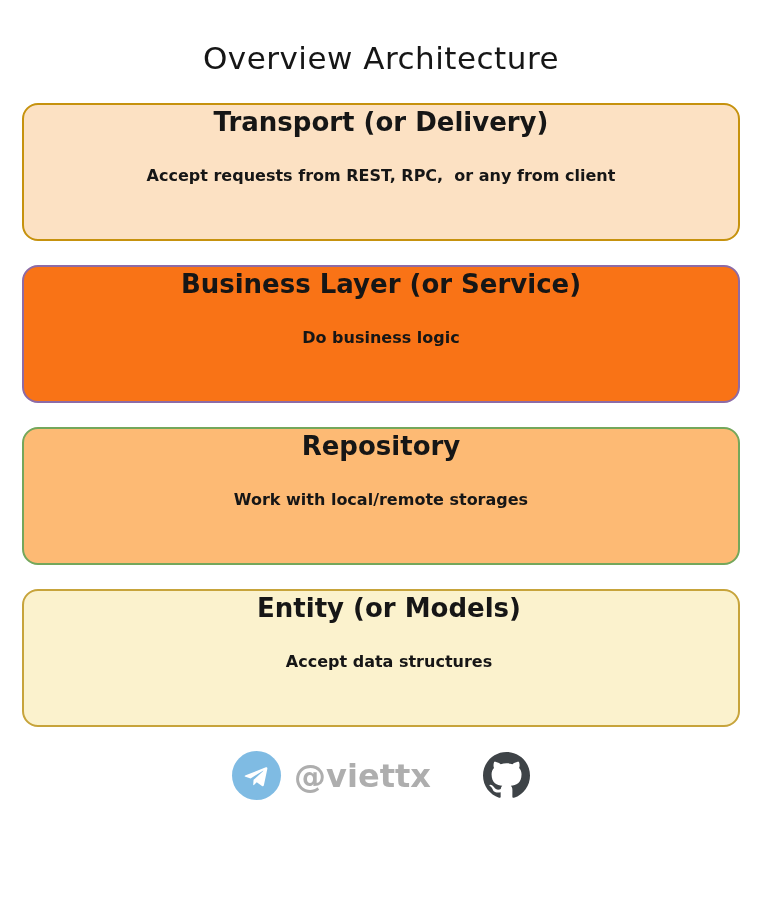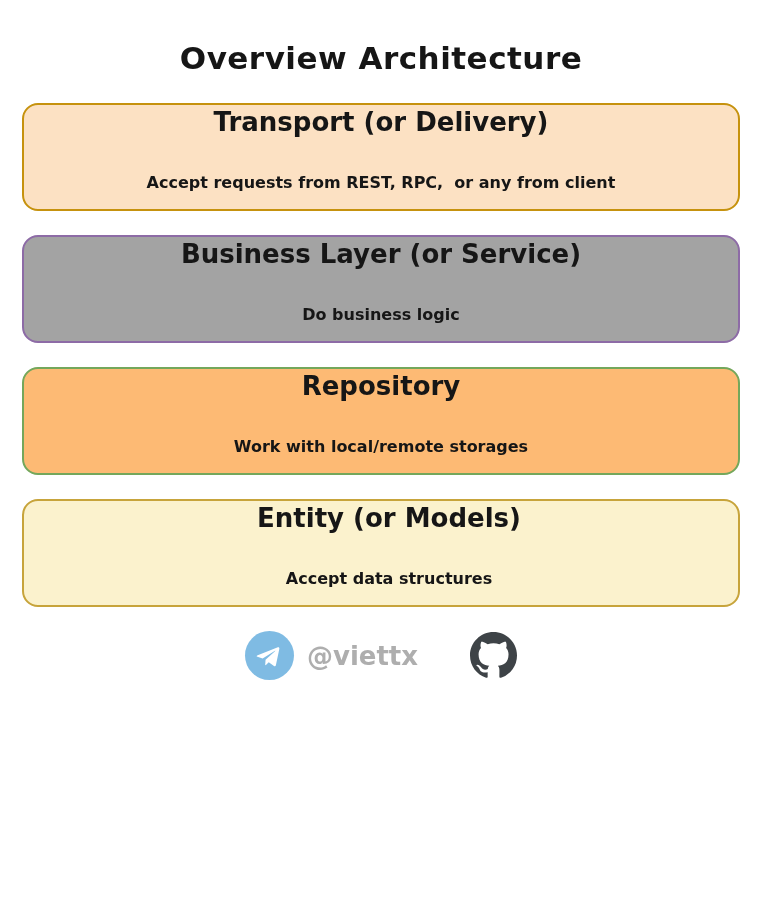--- a/index.html
+++ b/index.html
@@ -16,36 +16,36 @@
   }
   .page {
     width: 762px;
     height: 912px;
     position: relative;
   }
   .title {
     margin: 40px 0 0 0;
     text-align: center;
     font-size: 31px;
-    font-weight: 700;
+    font-weight: 400;
     letter-spacing: 0.5px;
   }
   .layers {
     margin: 27px 22px 0 22px;
   }
   .layer {
     box-sizing: border-box;
-    height: 108px;
+    height: 138px;
     border: 2.5px solid;
     border-radius: 16px;
     margin-bottom: 24px;
     display: flex;
     flex-direction: column;
     align-items: center;
-    justify-content: space-between;
+    justify-content: flex-start;
     padding-bottom: 12px;
   }
   .layer-title {
     font-size: 26px;
     font-weight: 700;
     line-height: 34px;
     white-space: pre;
   }
   .layer-desc {
     font-size: 16px;
@@ -86,39 +86,39 @@
     display: flex;
     align-items: center;
     justify-content: center;
     flex: 0 0 auto;
   }
   .gh-mark svg {
     width: 47px;
     height: 47px;
   }
   .handle {
-    font-size: 26px;
+    font-size: 32px;
     font-weight: 700;
   }
 </style>
 </head>
 <body style="background: rgb(255, 255, 255); color: rgb(22, 22, 22);">
 
 <div class="page">
 
   <h1 class="title">Overview Architecture</h1>
 
   <div class="layers">
 
     <section class="layer" style="background: rgb(252, 225, 195); border-color: rgb(198, 146, 14);">
       <div class="layer-title">Transport (or Delivery)</div>
       <div class="layer-desc">Accept requests from REST, RPC,  or any from client</div>
     </section>
 
-    <section class="layer" style="background: #a3a3a3; border-color: rgb(141, 107, 166);">
+    <section class="layer" style="background: #f97316; border-color: rgb(141, 107, 166);">
       <div class="layer-title">Business Layer (or Service)</div>
       <div class="layer-desc">Do business logic</div>
     </section>
 
     <section class="layer" style="background: #fdba74; border-color: rgb(116, 167, 91);">
       <div class="layer-title">Repository</div>
       <div class="layer-desc">Work with local/remote storages</div>
     </section>
 
     <section class="layer" style="background: rgb(251, 242, 205); border-color: rgb(199, 164, 59); padding-left: 16px;">

